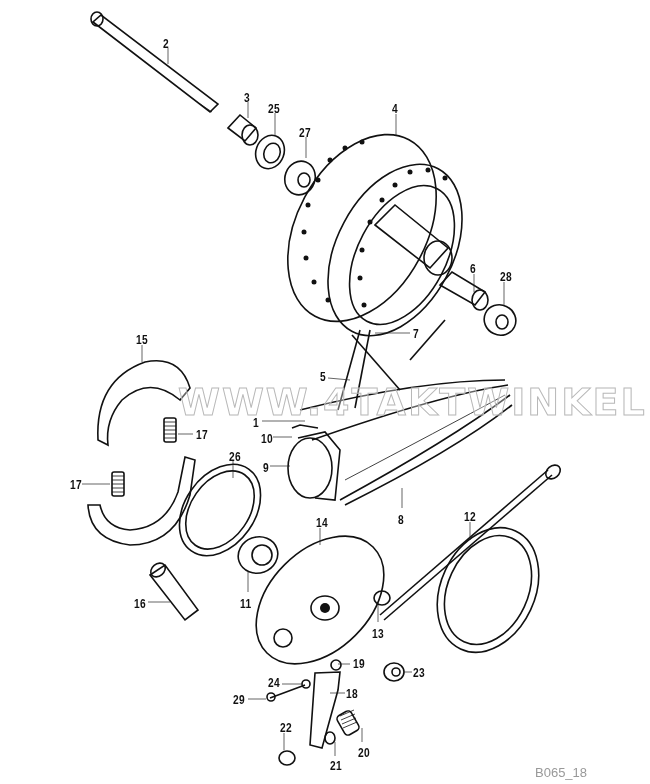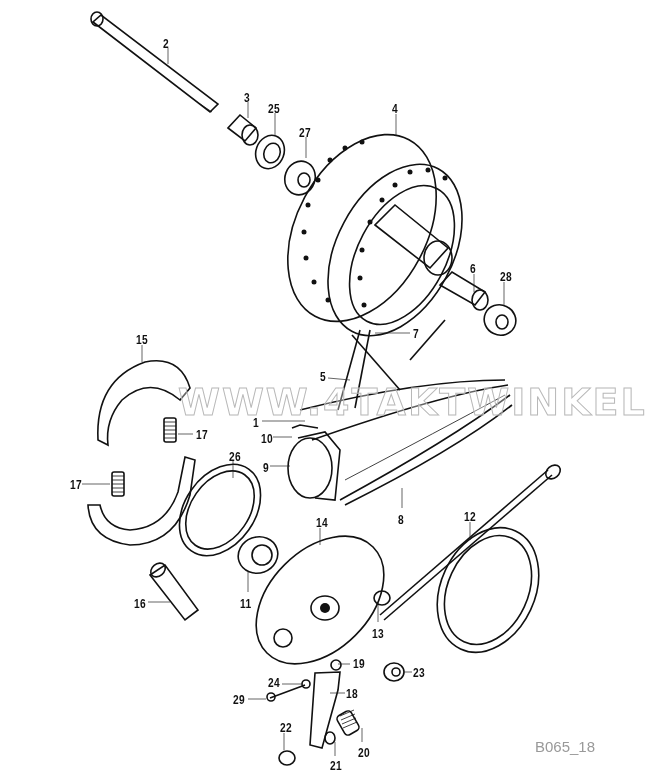--- a/index.html
+++ b/index.html
@@ -1,20 +1,20 @@
 <!DOCTYPE html>
 <html><head>
 <meta charset="utf-8">
 <style>
   html, body { margin: 0; padding: 0; background: #ffffff; }
   body { width: 650px; height: 784px; position: relative; overflow: hidden; font-family: "Liberation Sans", sans-serif; }
   #diagram { position: absolute; left: 0; top: 0; width: 650px; height: 784px; }
   .lbl { position: absolute; font-family: "Liberation Sans", sans-serif; font-size: 12px; font-weight: bold; color: #111; letter-spacing: 0.5px; transform: scaleX(0.85); transform-origin: left top; }
   .watermark { position: absolute; left: 178px; top: 380px; font-family: "DejaVu Sans", sans-serif; font-size: 38px; font-weight: bold; color: rgba(255,255,255,0.35); -webkit-text-stroke: 1px #b8b8b8; letter-spacing: 2px; white-space: nowrap; }
-  .figcode { position: absolute; left: 535px; top: 738px; font-size: 15px; color: #999; font-family: "Liberation Sans", sans-serif; }
+  .figcode { position: absolute; left: 535px; top: 765px; font-size: 13px; color: #999; font-family: "Liberation Sans", sans-serif; }
   svg .ln { stroke: #111; fill: none; stroke-width: 1.6; }
   svg .thin { stroke: #111; fill: none; stroke-width: 0.8; }
   svg .fill { fill: #111; }
   svg .lead { stroke: #222; stroke-width: 0.7; fill: none; }
 </style>
 </head>
 <body>
 
 <div id="diagram">
   <svg width="650" height="784" viewBox="0 0 650 784">

